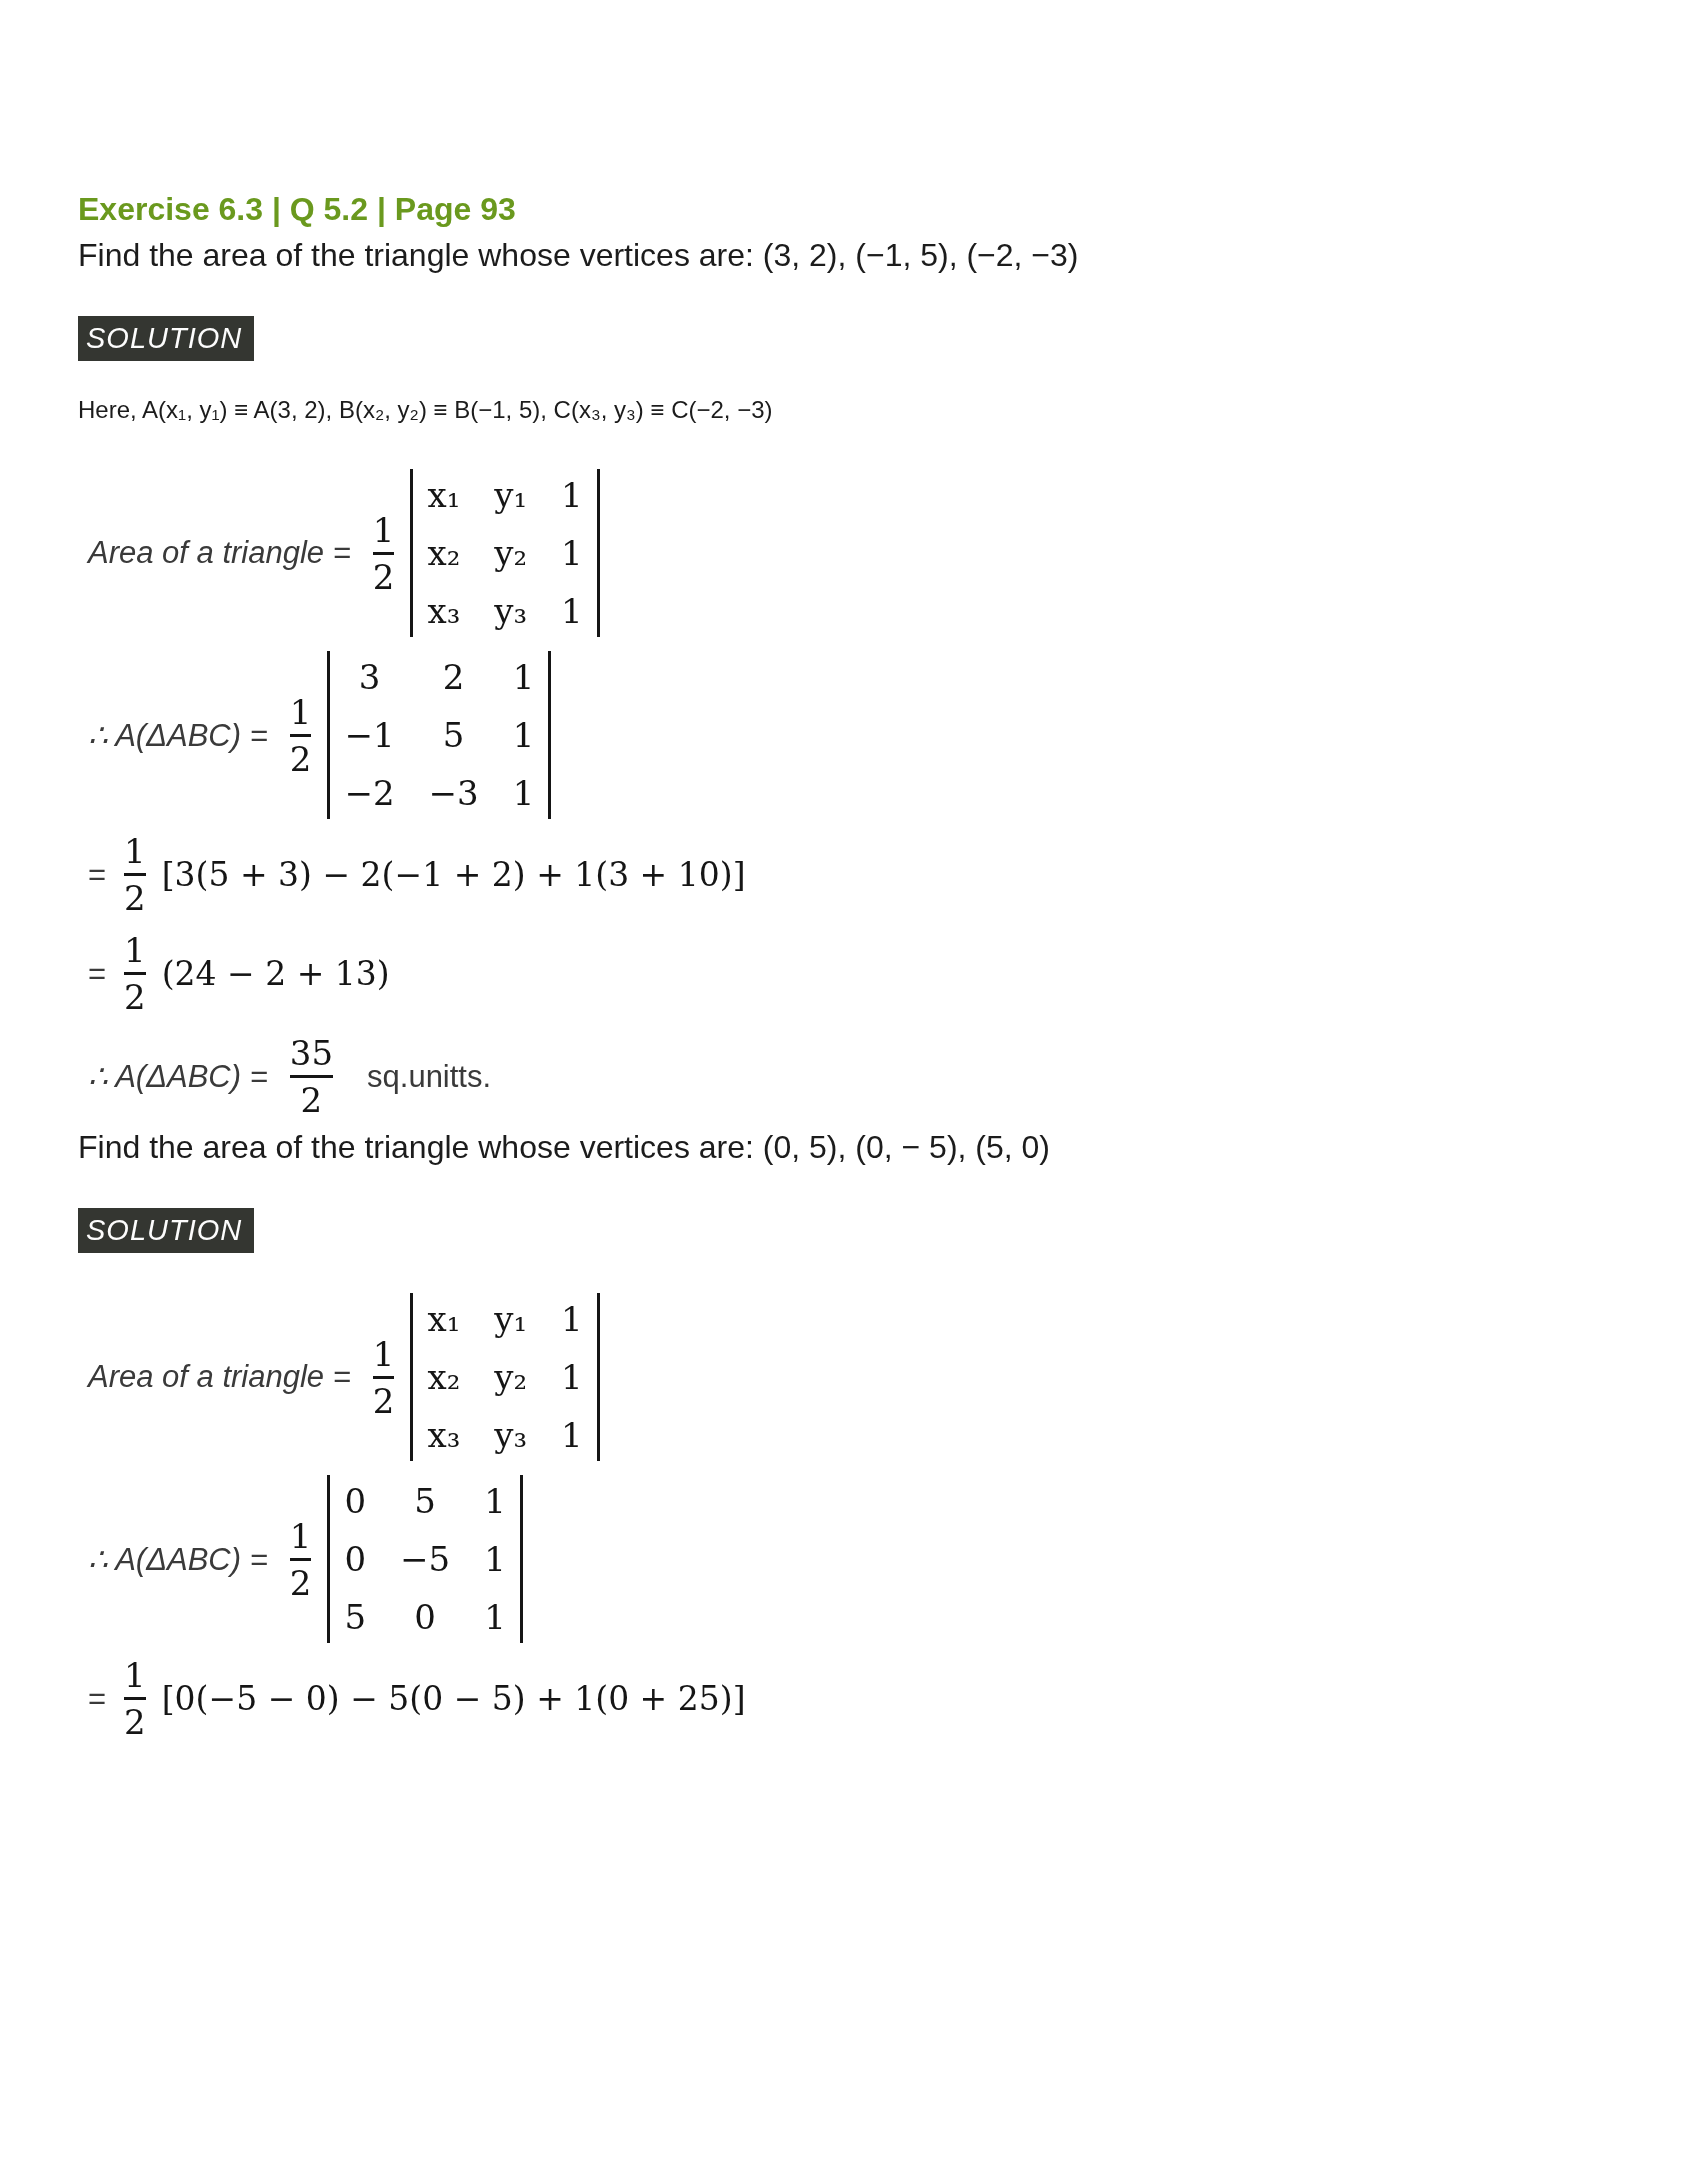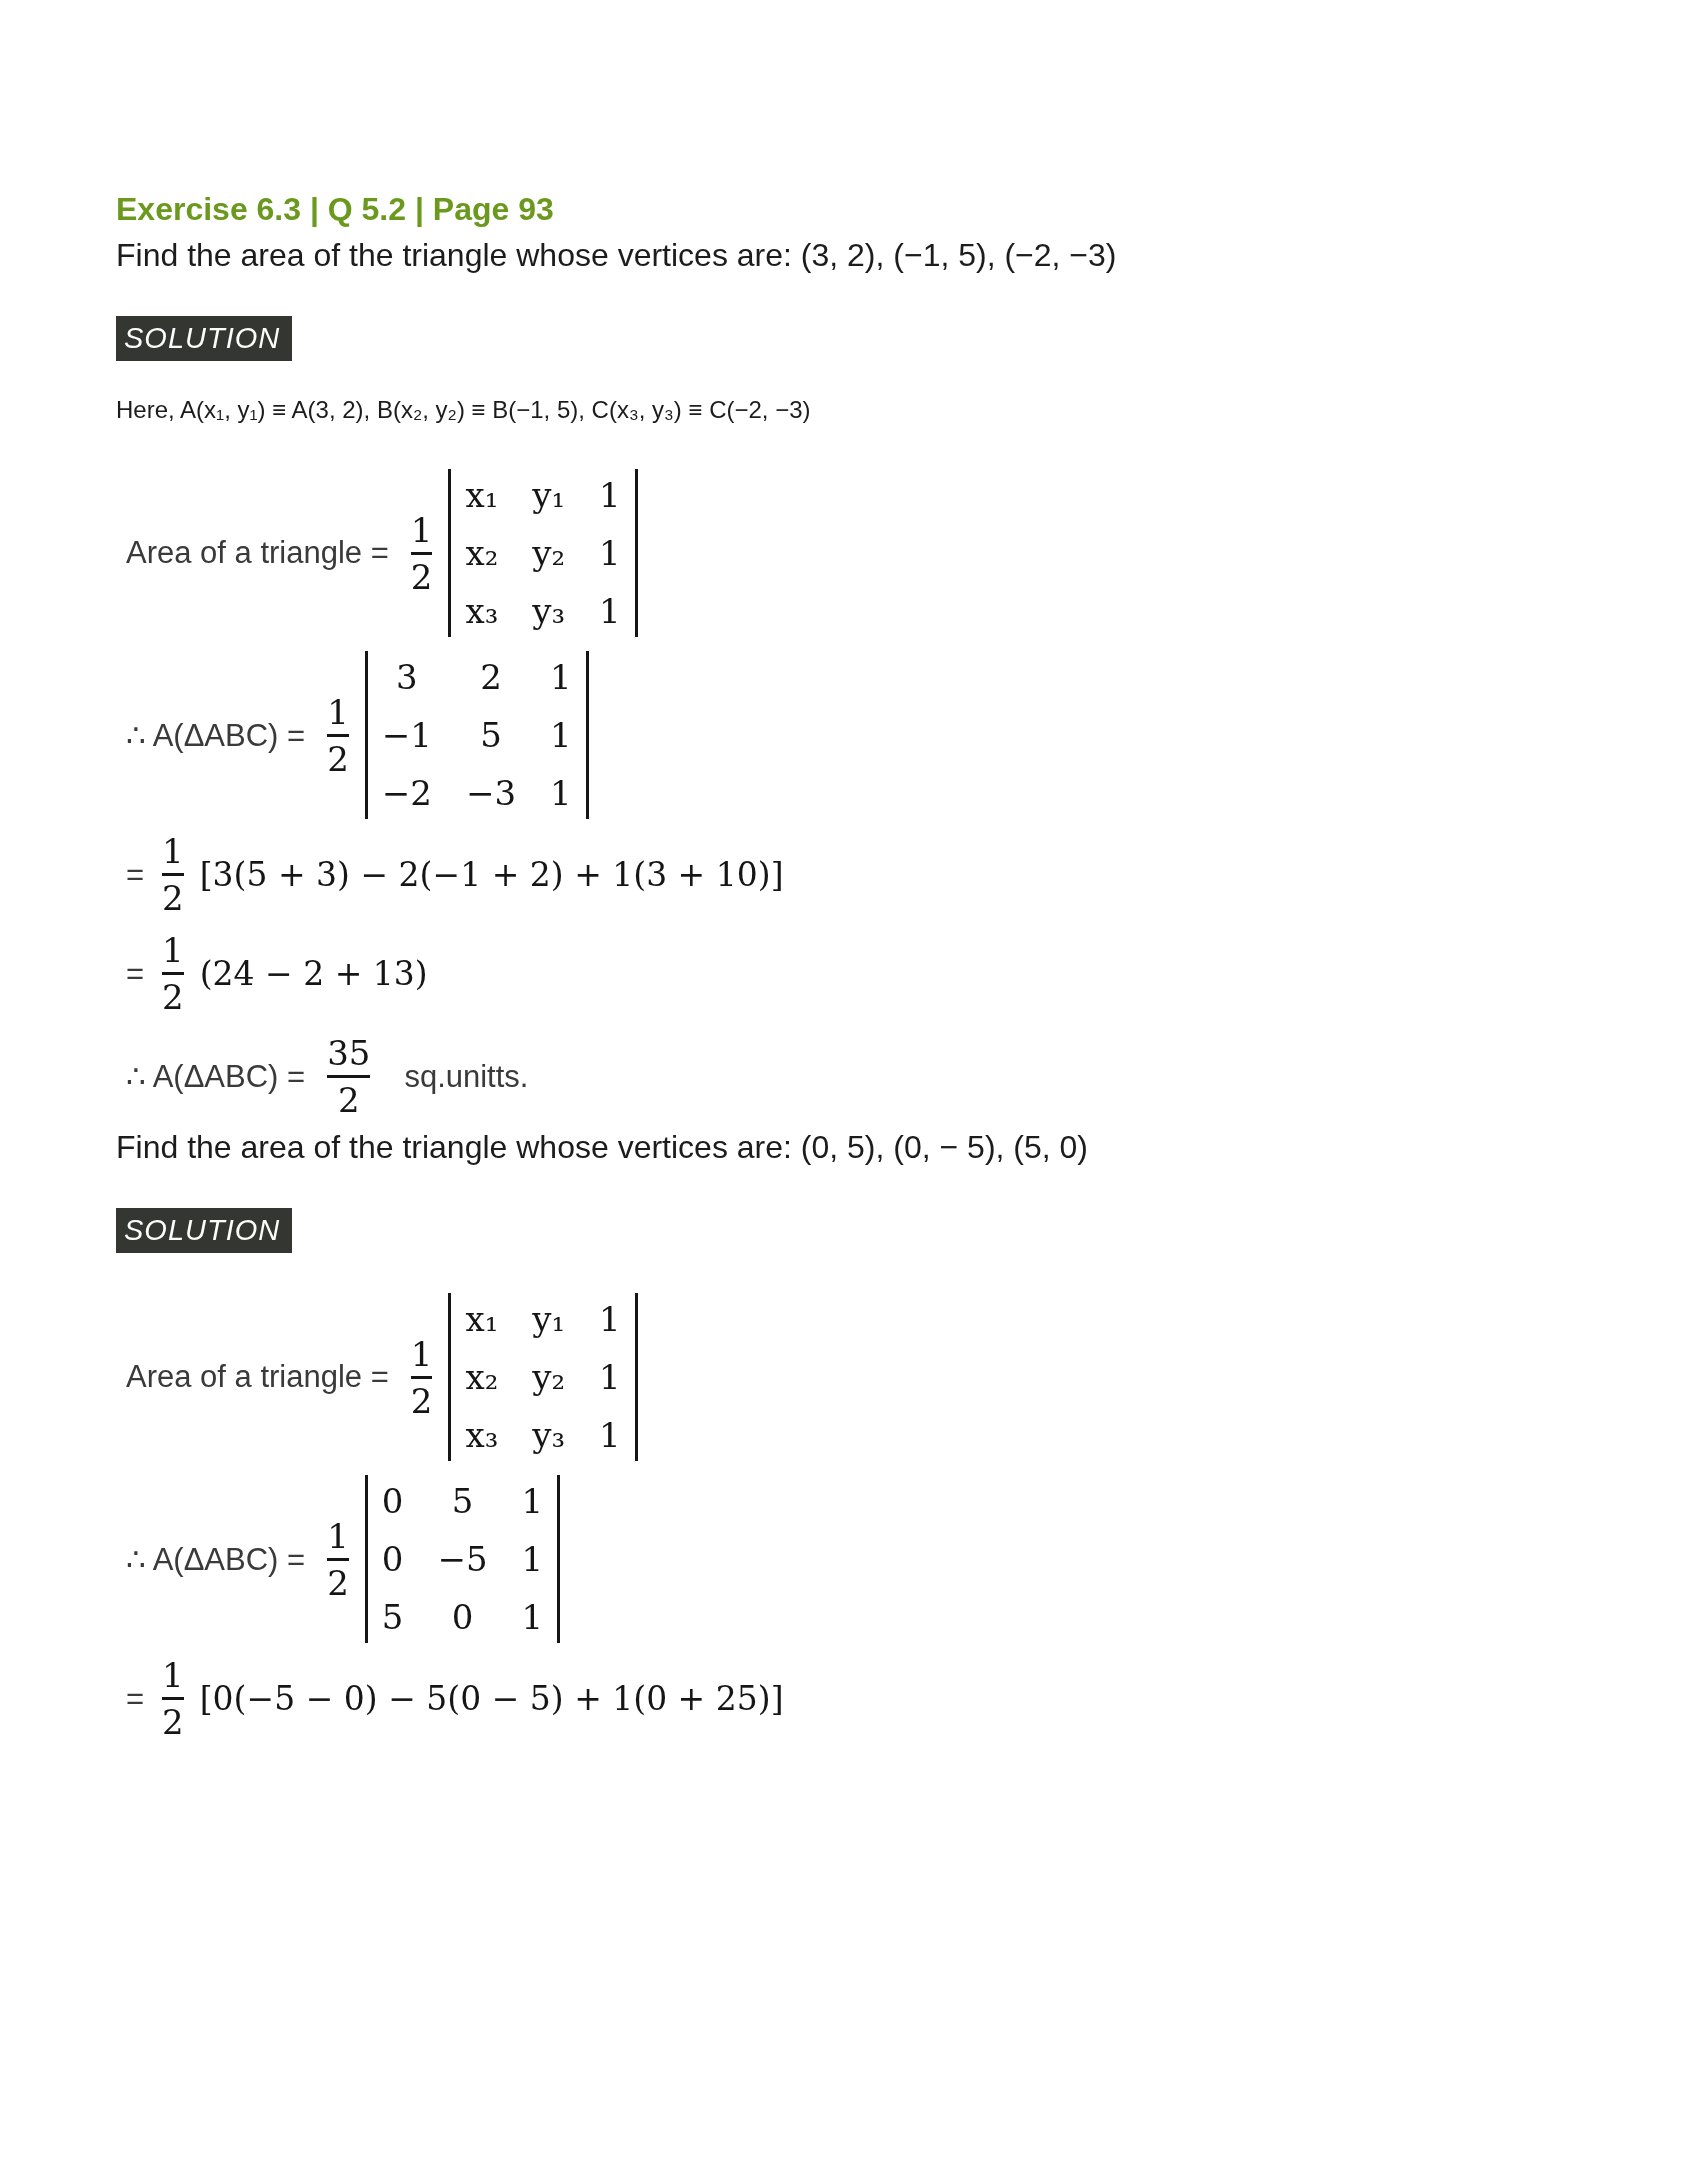--- a/index.html
+++ b/index.html
@@ -14,21 +14,21 @@
   html, body {
     margin: 0; padding: 0;
     width: 1683px; height: 2178px;
     background: #ffffff;
     font-family: "Liberation Sans", sans-serif;
     color: var(--body_text);
     overflow: hidden;
   }
   .page {
     width: 1371px; height: 2178px;
-    padding: 190px 59px 0 116px;
+    padding: 190px 59px 0 78px;
   }
   .ex-heading {
     margin: 0;
     font-size: 32px;
     line-height: 38px;
     font-weight: bold;
     color: var(--heading_green);
   }
   .problem {
     margin: 8px 0 0 0;
@@ -59,21 +59,21 @@
     align-items: center;
     font-size: 31px;
     color: var(--label_gray);
     margin: 0 0 0 10px;
   }
   .mt-area { margin-top: 40px; }
   .mt-det  { margin-top: 14px; }
   .mt-step { margin-top: 12px; }
   .mt-res  { margin-top: 16px; }
   .mt-sec  { margin-top: 46px; }
-  .m-label { margin-right: 16px; white-space: nowrap; }
+  .m-label { margin-right: 16px; white-space: nowrap; font-style: italic; }
   .m-eq    { margin-right: 12px; }
   .m-expr {
     font-family: "DejaVu Serif", serif;
     font-size: 33px;
     color: var(--math_text);
     margin-left: 10px;
     white-space: nowrap;
   }
   .m-suffix { margin-left: 28px; }
   .frac {

